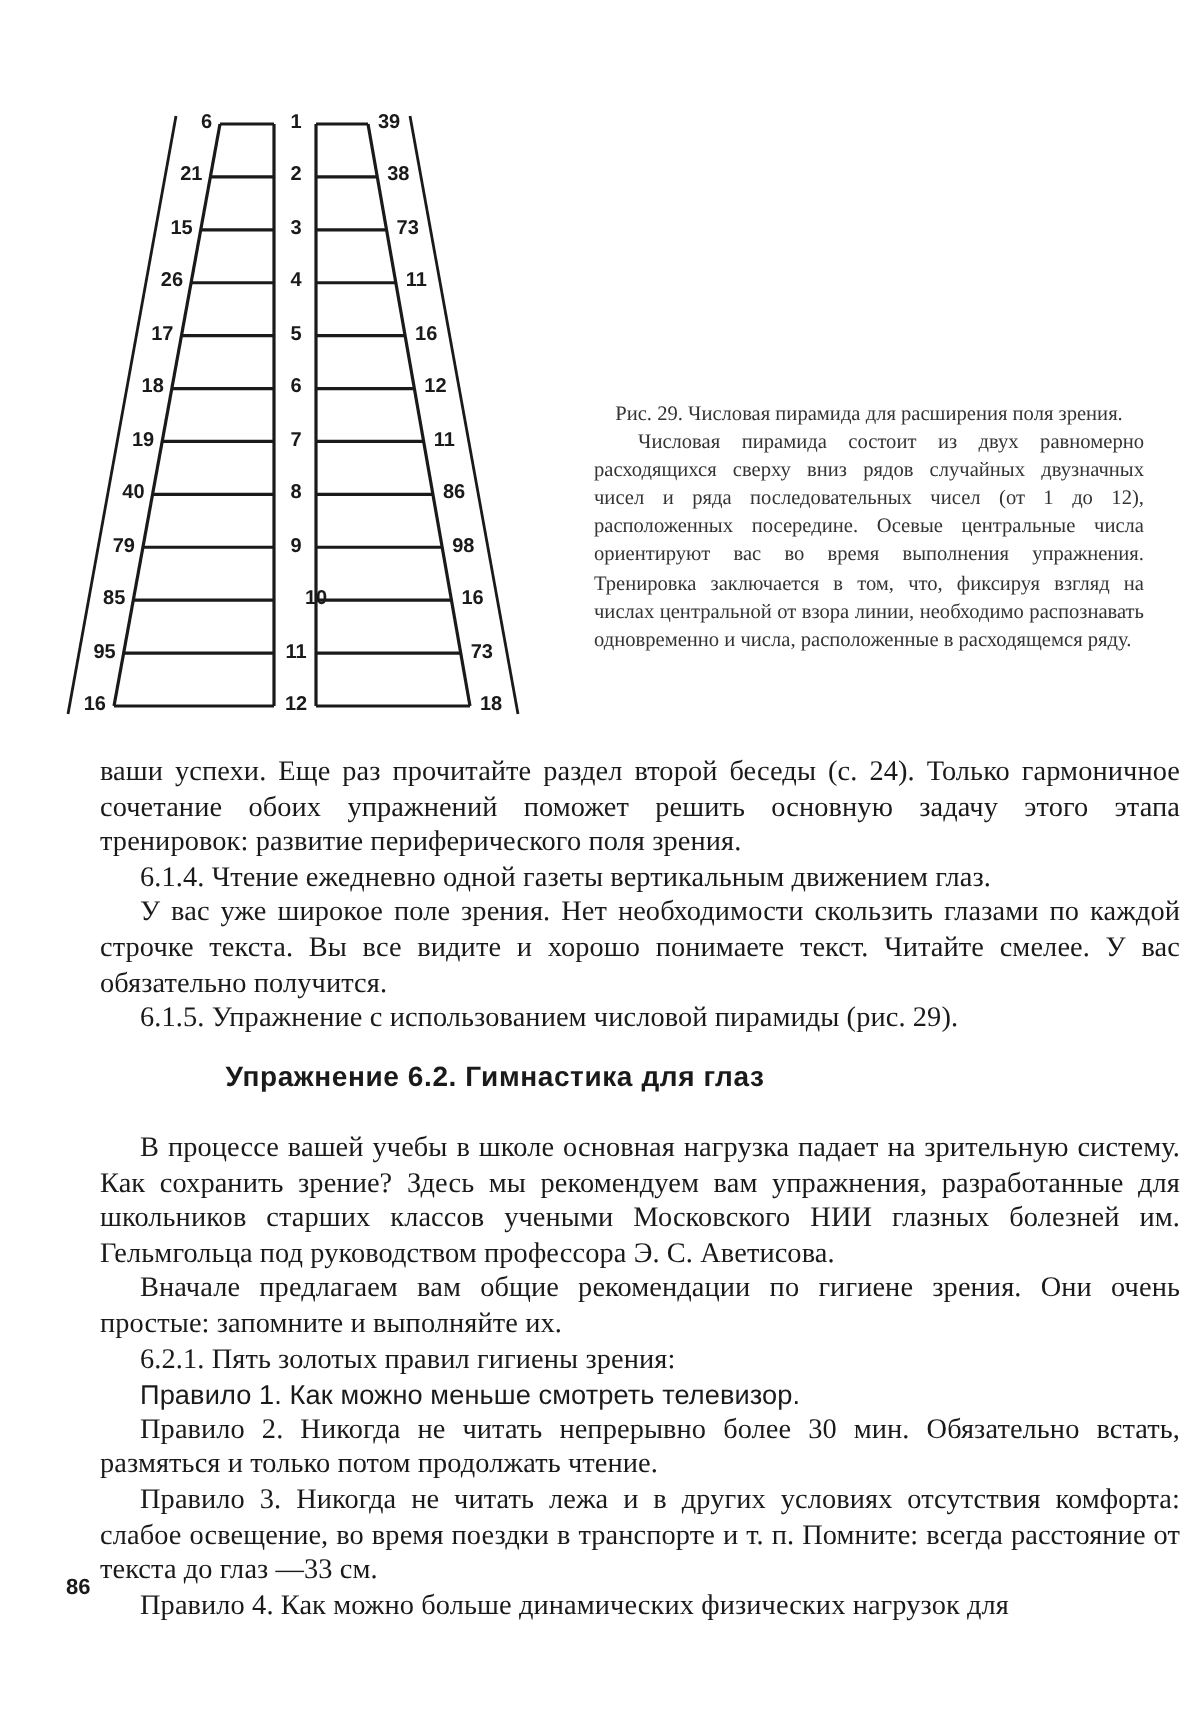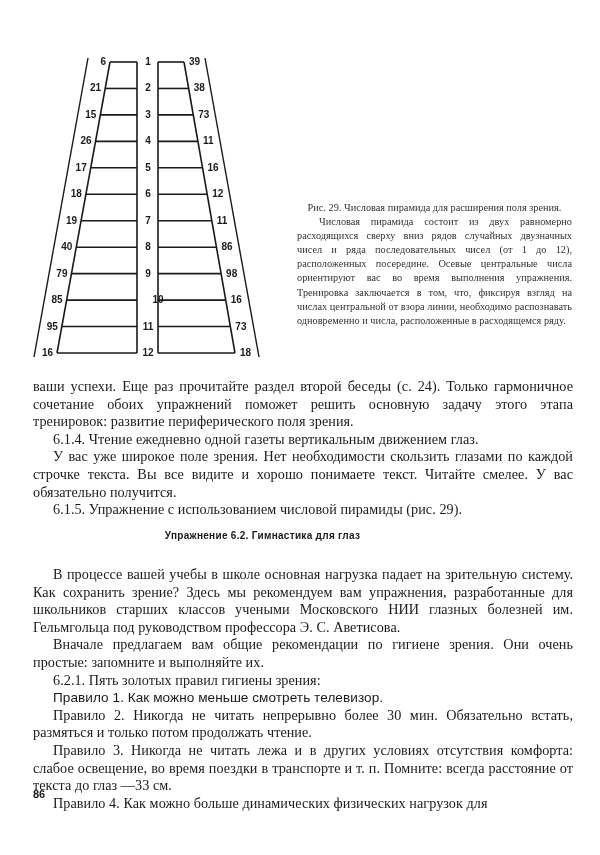--- a/index.html
+++ b/index.html
@@ -8,27 +8,27 @@
   .figure { position: absolute; left: 0; top: 0; width: 600px; height: 370px; }
   .figure svg { position: absolute; left: 0; top: 0; }
   .fig-label { position: absolute; font-family: "Liberation Sans", "DejaVu Sans", sans-serif;
                font-weight: bold; font-size: 10px; color: #1a1a1a; line-height: 10px;
                transform: translateY(-50%); }
   .caption { position: absolute; left: 297px; top: 175px; width: 275px;
              font-family: "Liberation Serif", serif; font-size: 10.3px; line-height: 14.1px;
              color: #333; text-align: justify; }
   .caption .cap-title { text-align: center; margin-top: 26px; }
   .caption .cap-body { text-indent: 22px; }
-  .text { position: absolute; left: 33px; width: 540px; font-size: 14.2px; line-height: 17.6px;
+  .text { position: absolute; left: 50px; width: 540px; font-size: 14.2px; line-height: 17.6px;
           text-align: justify; letter-spacing: 0.05px; }
   .text p { margin: 0; }
   .ind { text-indent: 20px; }
-  .heading { position: absolute; left: 15px; width: 495px; top: 530px; text-align: center;
+  .heading { position: absolute; left: 0; width: 495px; top: 530px; text-align: center;
              font-family: "Liberation Sans", "DejaVu Sans", sans-serif; font-weight: bold;
-             font-size: 10px; letter-spacing: 0.3px; }
+             font-size: 14px; letter-spacing: 0.3px; }
   .page-num { position: absolute; left: 33px; top: 788px; font-family: "Liberation Sans", sans-serif;
               font-weight: bold; font-size: 11px; }
 </style>
 </head>
 <body>
 
 <div class="figure">
   <svg width="300" height="370" id="pyr-svg">
       <line x1="137" y1="62" x2="137" y2="353" stroke="#1a1a1a" stroke-width="1.6"></line>
       <line x1="110" y1="62" x2="57" y2="353" stroke="#1a1a1a" stroke-width="1.6"></line>

